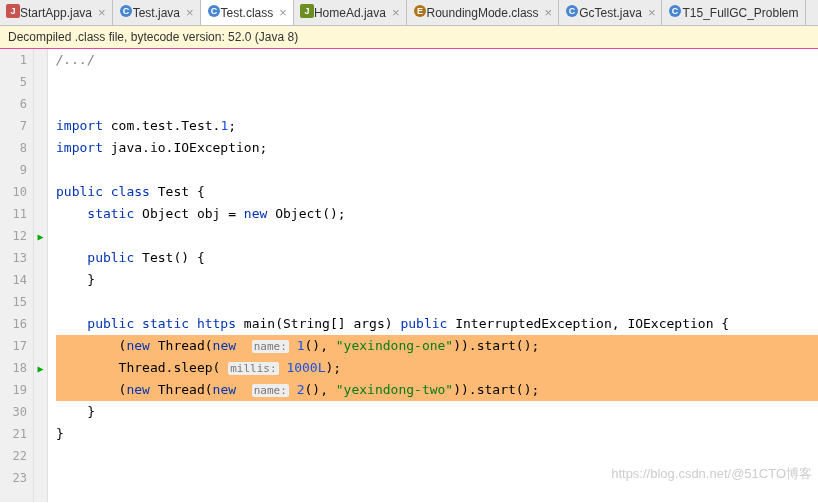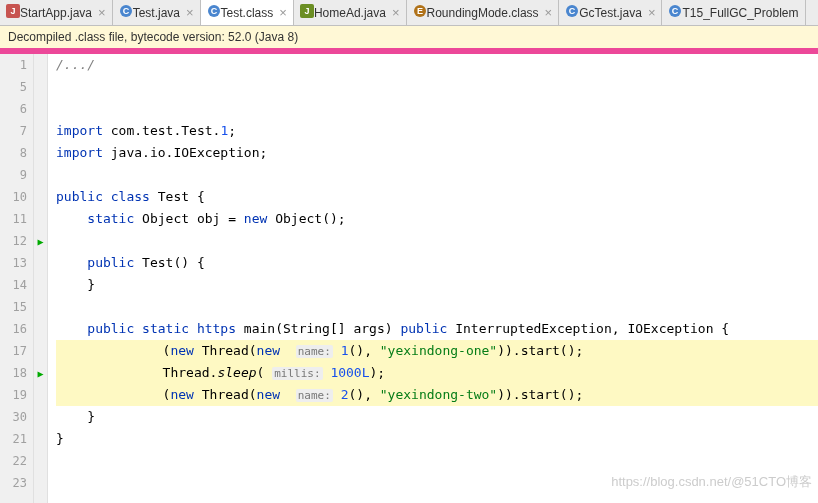--- a/index.html
+++ b/index.html
@@ -3,39 +3,39 @@
   <meta charset="utf-8">
   <style>
     * { margin: 0; padding: 0; box-sizing: border-box; }
     body { font-family: "Menlo", "Monaco", "Consolas", monospace; font-size: 13px; background: #fff; width: 818px; height: 503px; overflow: hidden; position: relative; }
     
     .tabs { display: flex; background: #ececec; border-bottom: 1px solid #c0c0c0; height: 26px; overflow: hidden; }
     .tab { display: flex; align-items: center; padding: 0 6px; border-right: 1px solid #c0c0c0; font-family: -apple-system, "Segoe UI", sans-serif; font-size: 12px; color: #333; background: #ececec; cursor: pointer; white-space: nowrap; }
     .tab.active { background: #fff; }
     .tab-close { margin-left: 6px; color: #999; font-size: 13px; line-height: 1; }
     
-    .banner { background: #fff8d6; border-bottom: 6px solid #ec4899; padding: 4px 8px; font-family: -apple-system, sans-serif; font-size: 12px; color: #333; }
+    .banner { background: #fff8d6; border-bottom: 1px solid #ec4899; padding: 4px 8px; font-family: -apple-system, sans-serif; font-size: 12px; color: #333; }
     
     .editor { display: flex; height: calc(100% - 26px - 24px); position: relative; }
     .gutter { width: 34px; background: #f0f0f0; text-align: right; padding-right: 6px; color: #a0a0a0; font-size: 12px; user-select: none; border-right: 1px solid #e0e0e0; }
     .gutter-line { height: 22px; line-height: 22px; position: relative; }
     .markers { width: 14px; background: #f0f0f0; border-right: 1px solid #e0e0e0; }
     .marker-line { height: 22px; display:flex; align-items:center; justify-content:center; }
     .run-marker { color: #0a0; font-size: 10px; }
     
     .code { flex: 1; padding-left: 8px; }
     .code-line { height: 22px; line-height: 22px; white-space: pre; }
     .kw { color: #0033b3; font-weight: normal; }
     .str { color: #067d17; }
     .com { color: #808080; font-style: italic; }
     .num { color: #1750eb; }
     .hint { background: #eee; color: #787878; font-size: 11px; padding: 0 2px; border-radius: 2px; font-style: normal; }
-    .cursor-line { background: #fef9c3; padding-left: 44px; }
+    .cursor-line { background: #fdba74; }
     
-    .watermark { position: absolute; bottom: 12px; right: 6px; color: #ccc; font-family: sans-serif; font-size: 13px; pointer-events:none; }
+    .watermark { position: absolute; bottom: 20px; right: 6px; color: #ccc; font-family: sans-serif; font-size: 13px; pointer-events:none; }
     
     svg.ficon { width:14px; height:14px; }
   </style>
 </head>
 <body>
 
 <div class="tabs">
   <div class="tab">
     <span><svg class="ficon" viewBox="0 0 14 14">
           <rect width="14" height="14" rx="2" fill="#c75450"></rect>
@@ -152,20 +152,20 @@
     <div class="code-line"><span class="kw">import</span> java.io.IOException;</div>
     <div class="code-line"></div>
     <div class="code-line"><span class="kw">public class</span> Test {</div>
     <div class="code-line">    <span class="kw">static</span> Object obj = <span class="kw">new</span> Object();</div>
     <div class="code-line"></div>
     <div class="code-line">    <span class="kw">public</span> Test() {</div>
     <div class="code-line">    }</div>
     <div class="code-line"></div>
     <div class="code-line">    <span class="kw">public static https</span> main(String[] args) <span class="kw">public</span> InterruptedException, IOException {</div>
     <div class="code-line cursor-line">        (<span class="kw">new</span> Thread(<span class="kw">new</span>  <span class="hint">name:</span> <span class="num">1</span>(), <span class="str">"yexindong-one"</span>)).start();</div>
-    <div class="code-line cursor-line">        Thread.<span style="font-style:italic">sleep</span>( <span class="hint">millis:</span><span class="num"> 1000L</span>);</div>
+    <div class="code-line cursor-line">        Thread.<span style="">sleep</span>( <span class="hint">millis:</span><span class="num"> 1000L</span>);</div>
     <div class="code-line cursor-line">        (<span class="kw">new</span> Thread(<span class="kw">new</span>  <span class="hint">name:</span> <span class="num">2</span>(), <span class="str">"yexindong-two"</span>)).start();</div>
     <div class="code-line">    }</div>
     <div class="code-line">}</div>
   </div>
 </div>
 
 <div class="watermark">https://blog.csdn.net/@51CTO博客</div>
 
 </body></html>

